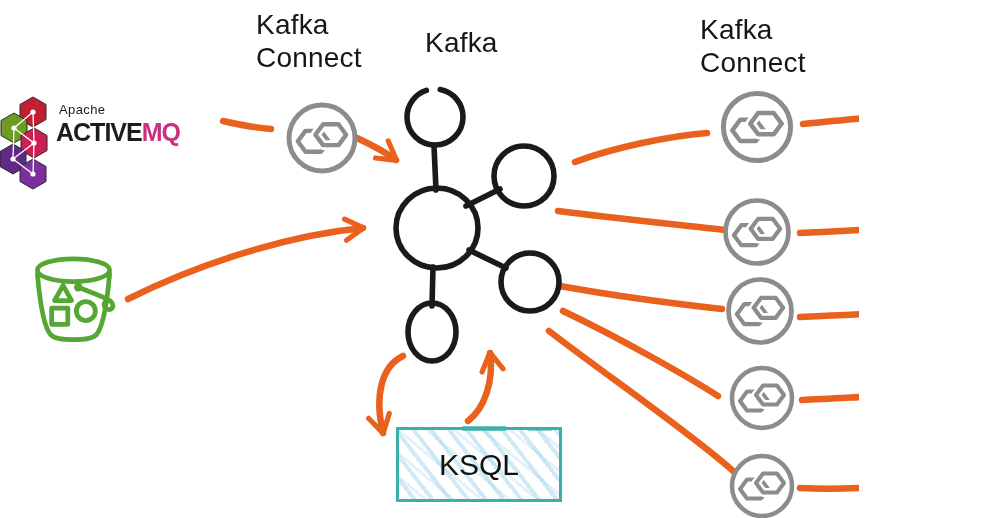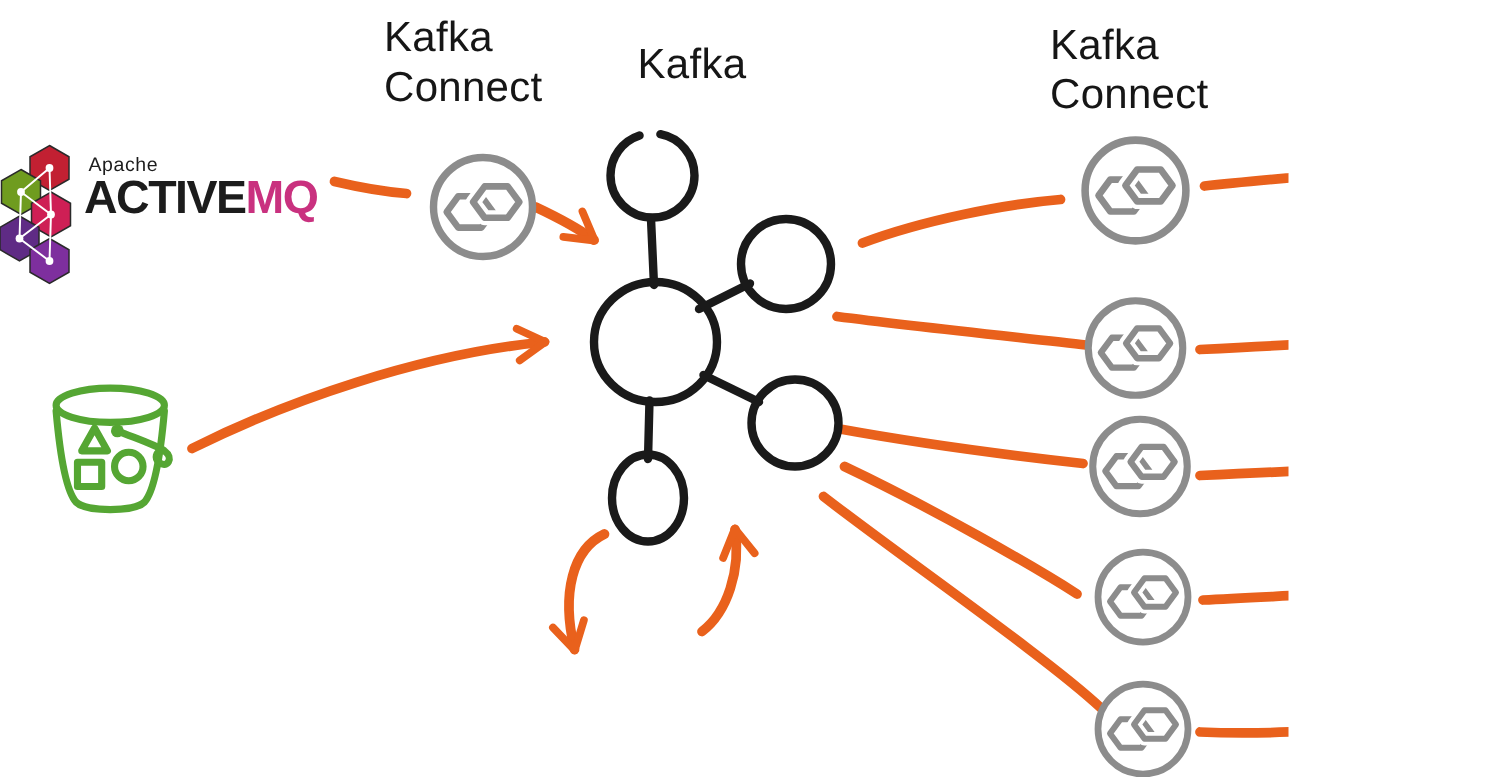--- a/index.html
+++ b/index.html
@@ -10,21 +10,21 @@
   .canvas svg{position:absolute;inset:0;}
   .lbl{
     position:absolute;color:#161616;font-size:28px;line-height:33px;
     white-space:pre-line;letter-spacing:.2px;
   }
   .lbl-kafka-left{left:256px;top:8px;}
   .lbl-kafka-mid{left:425px;top:26px;}
   .lbl-kafka-right{left:700px;top:13px;}
   .amq-text{position:absolute;left:56px;top:102px;color:#1c1c1c;}
   .amq-apache{font-size:13px;letter-spacing:.4px;display:block;margin-left:3px;}
-  .amq-brand{font-size:31px;font-weight:bold;letter-spacing:-1px;line-height:30px;}
+  .amq-brand{font-size:25px;font-weight:bold;letter-spacing:-1px;line-height:30px;}
   .amq-mq{color:var(--activemq_magenta);margin-top:34px;}
   .ksql-box{
     position:absolute;left:396px;top:427px;width:160px;height:69px;
     border:3px solid var(--ksql_teal);
     background-image:
       repeating-linear-gradient(52deg, rgba(150,208,234,0) 0 10px, rgba(150,208,234,.45) 10px 14px),
       repeating-linear-gradient(40deg, rgba(170,220,240,0) 0 15px, rgba(160,215,238,.30) 15px 18px);
     display:flex;align-items:center;justify-content:center;
   }
   .ksql-box::before{content:"";position:absolute;top:-4px;left:62px;width:46px;height:5px;background:var(--ksql_teal);opacity:.75;border-radius:3px;}
@@ -178,14 +178,17 @@
 Connect</div>
   <div class="lbl lbl-kafka-mid">Kafka</div>
   <div class="lbl lbl-kafka-right">Kafka
 Connect</div>
 
   <div class="amq-text">
     <span class="amq-apache">Apache</span>
     <span class="amq-brand">ACTIVE</span><span class="amq-brand amq-mq">MQ</span>
   </div>
 
+  <div class="ksql-box">
+    <span class="ksql-label">KSQL</span>
+  </div>
 
 </div>
 
 </body></html>

